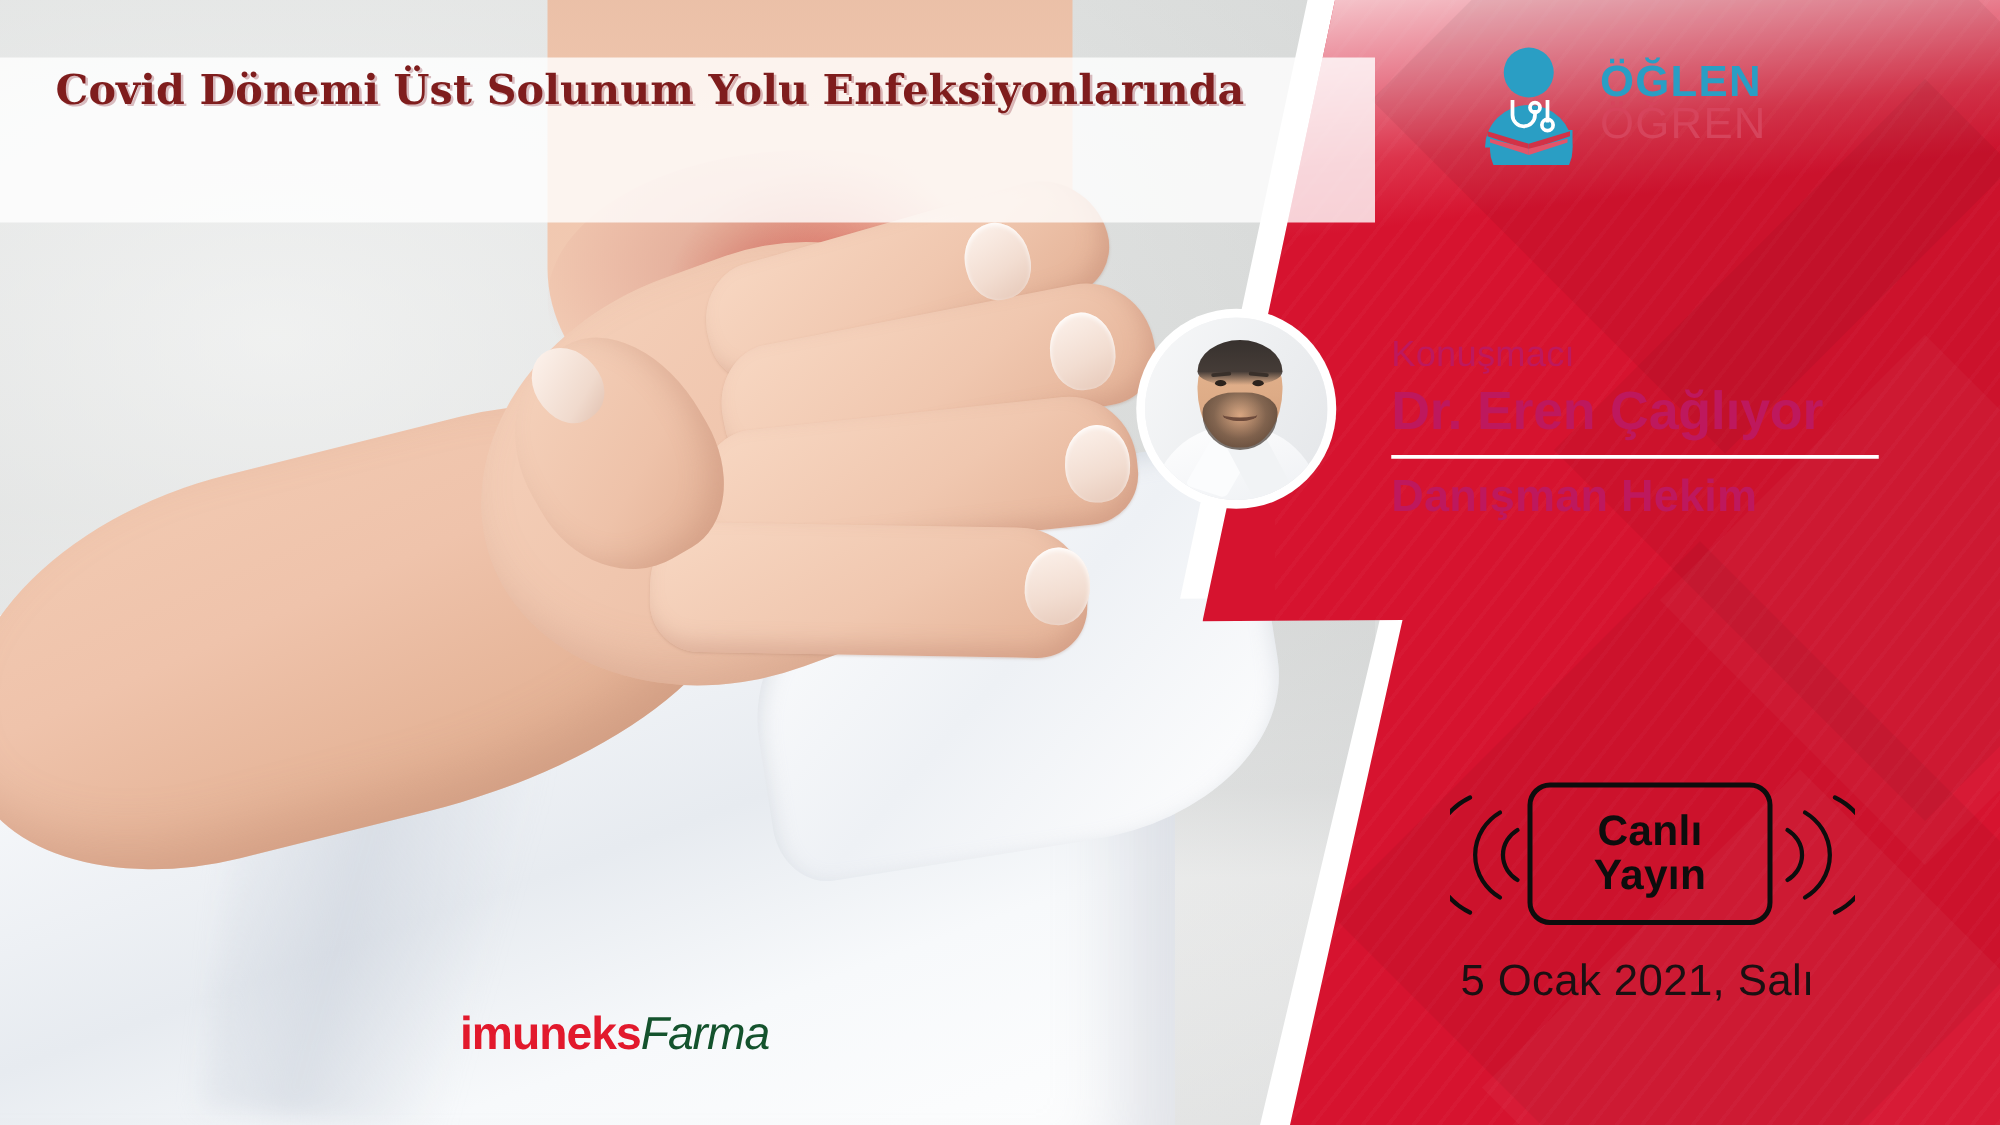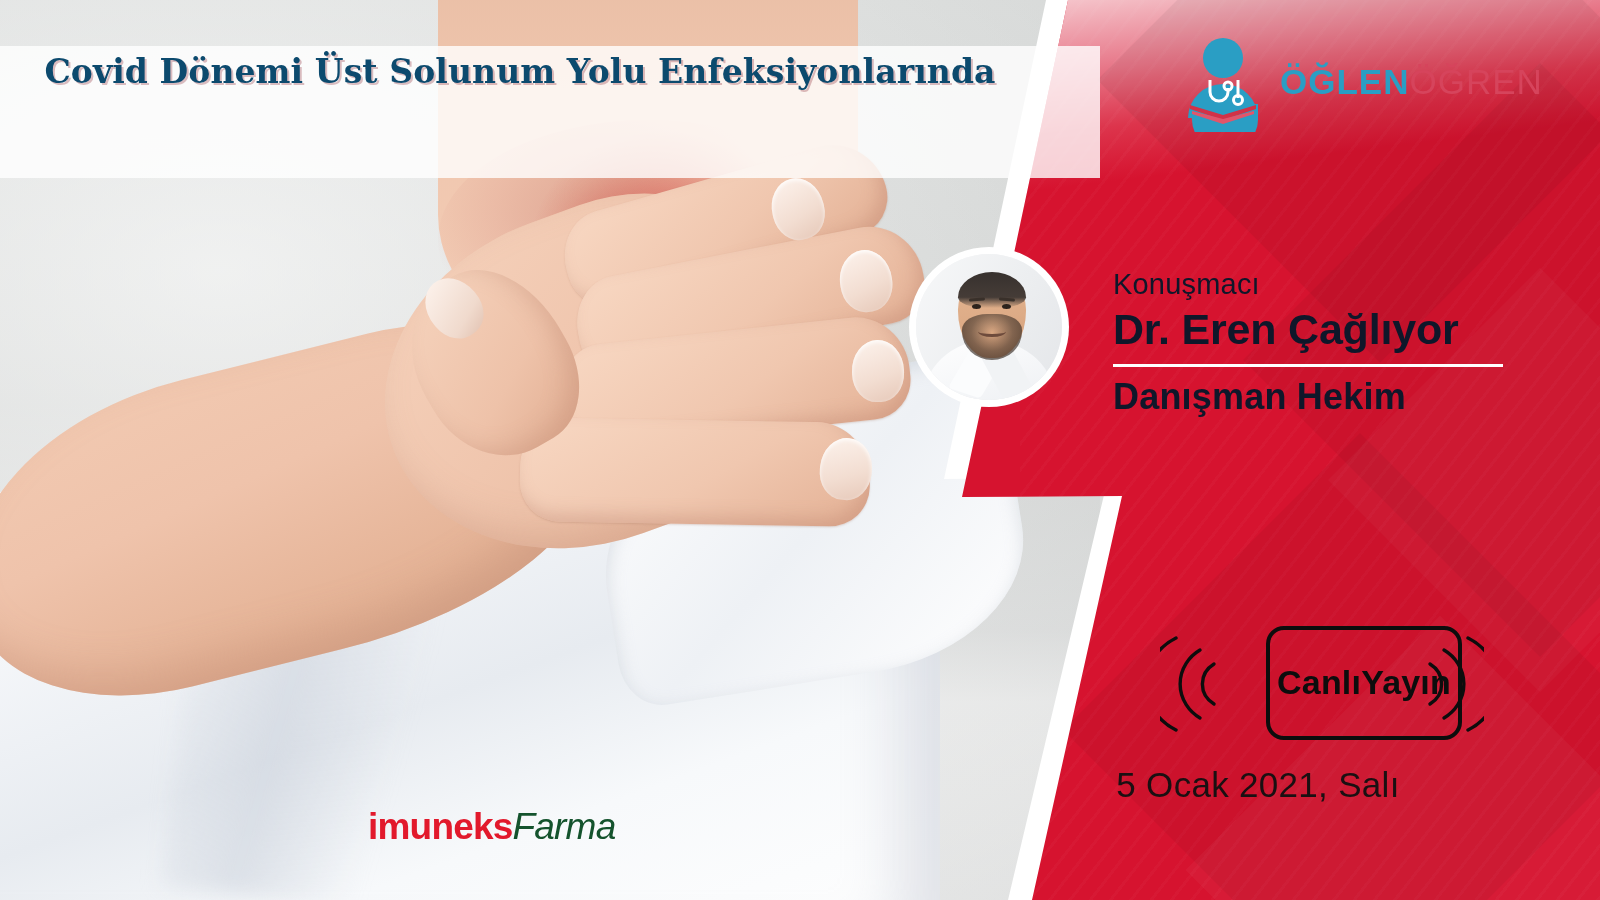--- a/index.html
+++ b/index.html
@@ -114,21 +114,21 @@
   .title-band{
     position:absolute; left:0; top:46px; width:1100px; height:132px;
     background:rgba(255,255,255,.80);
     z-index:6;
   }
   .title{
     position:absolute; left:0; top:52px; width:1040px;
     z-index:7; text-align:center;
     font-family:"DejaVu Serif", serif;
     font-weight:700; font-size:33px; line-height:1.20;
-    color:#0c4a6e;
+    color:#7f1d1d;
     letter-spacing:.1px;
     text-shadow:2px 2px 0 rgba(130,20,35,.28);
   }
   .title .l2{ display:block; }
 
   
   .imuneks{
     position:absolute; left:368px; top:806px; z-index:8;
     font-size:37px; letter-spacing:-.8px; white-space:nowrap;
   }
@@ -175,21 +175,21 @@
     position:absolute; left:1020px; top:0; width:600px; height:900px;
     background:repeating-linear-gradient(128deg, rgba(255,255,255,.022) 0px, rgba(255,255,255,.022) 3px, rgba(255,255,255,0) 3px, rgba(255,255,255,0) 16px);
   }
 
   
   .logo{
     position:absolute; left:1180px; top:32px; z-index:12;
     display:flex; align-items:center; gap:14px;
   }
   .doc-icon{ width:86px; height:100px; position:relative; }
-  .logo-words{ display:flex; flex-direction:row; line-height:.95; }
+  .logo-words{ display:flex; flex-direction:column; line-height:.95; }
   .logo-words .w1{ color:#2a9ec4; font-size:35px; font-weight:700; letter-spacing:1px; }
   .logo-words .w2{ color:#d6445c; font-size:35px; font-weight:400; letter-spacing:1px; }
   .tv-badge{ position:relative; width:92px; height:92px; margin-left:2px; }
   .tv-badge .tvtext{
     position:absolute; left:20px; top:28px; font-size:36px; font-weight:700; color:#d6304a;
   }
 
   
   .speaker-photo{
     position:absolute; left:916px; top:254px; width:146px; height:146px;
@@ -223,40 +223,40 @@
   }
   .sp-eye{ position:absolute; width:9px; height:5px; background:#2c231d; border-radius:50%; }
   .sp-eye.l{ left:56px; top:50px; }
   .sp-eye.r{ left:86px; top:50px; }
   .sp-brow{ position:absolute; width:16px; height:3px; background:#39302a; border-radius:3px; }
   .sp-brow.l{ left:53px; top:44px; transform:rotate(-5deg); }
   .sp-brow.r{ left:83px; top:44px; transform:rotate(5deg); }
   .sp-smile{ position:absolute; left:62px; top:72px; width:28px; height:11px; border-bottom:3px solid #6e4b3c; border-radius:0 0 50% 50%; }
 
   
-  .spk{ position:absolute; left:1113px; top:268px; z-index:12; color:#0f172a; width:420px; }
+  .spk{ position:absolute; left:1113px; top:268px; z-index:12; color:#be185d; width:420px; }
   .spk .label{ font-size:29px; font-weight:400; letter-spacing:.2px; }
   .spk .name{ font-size:43px; font-weight:700; letter-spacing:-.2px; margin-top:4px; white-space:nowrap; }
   .spk .rule{ width:390px; height:3px; background:#fff; margin:10px 0 9px; }
   .spk .role{ font-size:36px; font-weight:700; letter-spacing:.2px; }
 
   
   .live{ position:absolute; left:1160px; top:620px; z-index:12; width:320px; height:128px; }
   .live-box{
     position:absolute; left:62px; top:6px; width:196px; height:114px;
     border:4px solid #0d0d0d; border-radius:18px;
-    display:flex; flex-direction:row; align-items:center; justify-content:center;
-    color:#0d0d0d; line-height:1.04;margin-left:44px;
+    display:flex; flex-direction:column; align-items:center; justify-content:center;
+    color:#0d0d0d; line-height:1.04;
   }
   .live-box .lw{ font-size:34px; font-weight:700; letter-spacing:.2px; }
   .wave{ position:absolute; }
 
   
   .datetime{
-    position:absolute; left:1048px; top:765px; width:420px; z-index:12;
+    position:absolute; left:1100px; top:765px; width:420px; z-index:12;
     text-align:center; color:#1a1012;
   }
   .datetime .d{ font-size:35px; font-weight:400; letter-spacing:.3px; }
   .datetime .t{ font-size:35px; font-weight:400; letter-spacing:.8px; margin-top:8px; }
 </style>
 </head>
 <body>
 
 <div id="poster">
 

